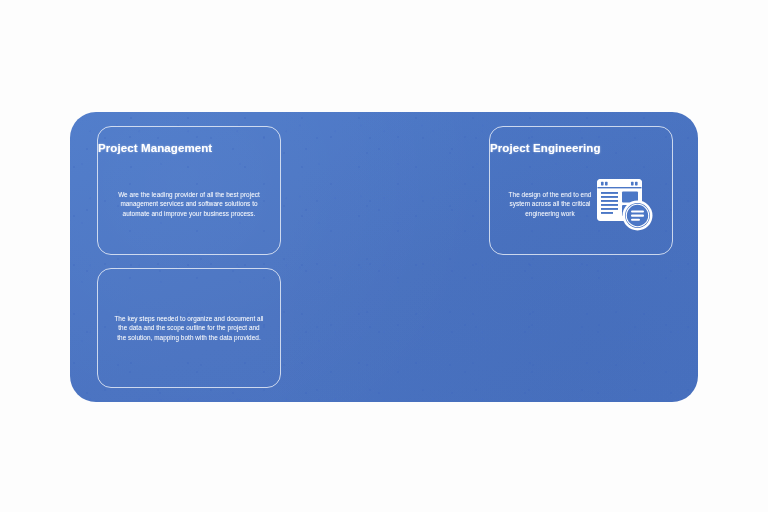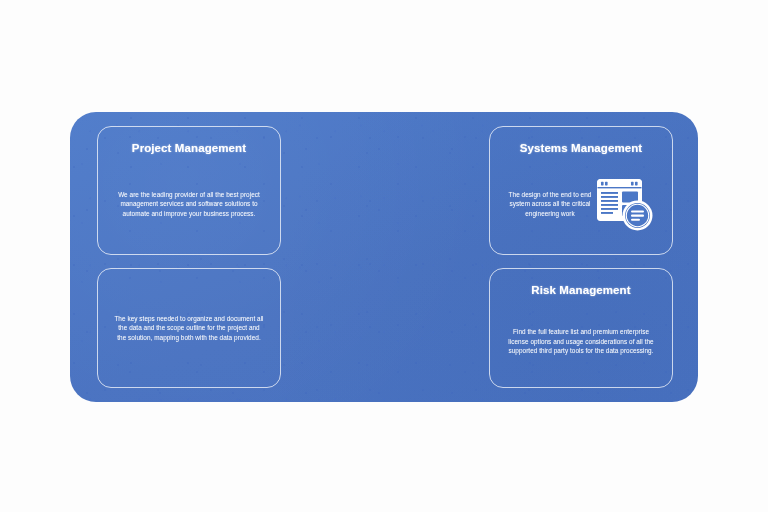--- a/index.html
+++ b/index.html
@@ -90,21 +90,20 @@
   }
   .card-inner.with-art {
     flex-direction: column;
   }
 
   .card-title {
     color: #ffffff;
     font-size: 11.5px;
     font-weight: bold;
     letter-spacing: 0.1px;
-    text-align: center;
     width: 100%;
     margin-top: 15px;
     text-shadow: 0 0 1.2px rgba(255,255,255,0.55), 0 0 3px rgba(255,255,255,0.25);
     filter: blur(0.25px);
     white-space: nowrap;
   }
 
   .card-body-row {
     display: flex;
     align-items: center;
@@ -154,21 +153,21 @@
       <div class="card-inner">
         <div class="card-title">Project Management</div>
         <div class="card-body-row">
           <p class="card-text wide">We are the leading provider of all the best project management services and software solutions to automate and improve your business process.</p>
         </div>
       </div>
     </div>
 
     <div class="card top-right">
       <div class="card-inner with-art">
-        <div class="card-title">Systems Management</div>
+        <div class="card-title">Project Engineering</div>
         <div class="card-body-row">
           <p class="card-text narrow">The design of the end to end system across all the critical engineering work</p>
           <div class="card-art">
             <svg width="58" height="58" viewBox="0 0 58 58" aria-hidden="true">
 
               <rect x="1.5" y="4.5" width="44" height="41" rx="2.5" fill="#ffffff" stroke="#ffffff" stroke-width="1"></rect>
 
               <rect x="1.5" y="4.5" width="44" height="8" rx="2.5" fill="#ffffff"></rect>
               <rect x="1.5" y="12" width="44" height="1.4" fill="#4b77c6"></rect>
 
@@ -200,23 +199,15 @@
     </div>
 
     <div class="card bottom-left">
       <div class="card-inner">
         <div class="card-body-row">
           <p class="card-text wide">The key steps needed to organize and document all the data and the scope outline for the project and the solution, mapping both with the data provided.</p>
         </div>
       </div>
     </div>
 
-    <div class="card bottom-right">
-      <div class="card-inner">
-        <div class="card-title">Risk Management</div>
-        <div class="card-body-row">
-          <p class="card-text wide">Find the full feature list and premium enterprise license options and usage considerations of all the supported third party tools for the data processing.</p>
-        </div>
-      </div>
-    </div>
 
   </div>
 </div>
 
 </body></html>

